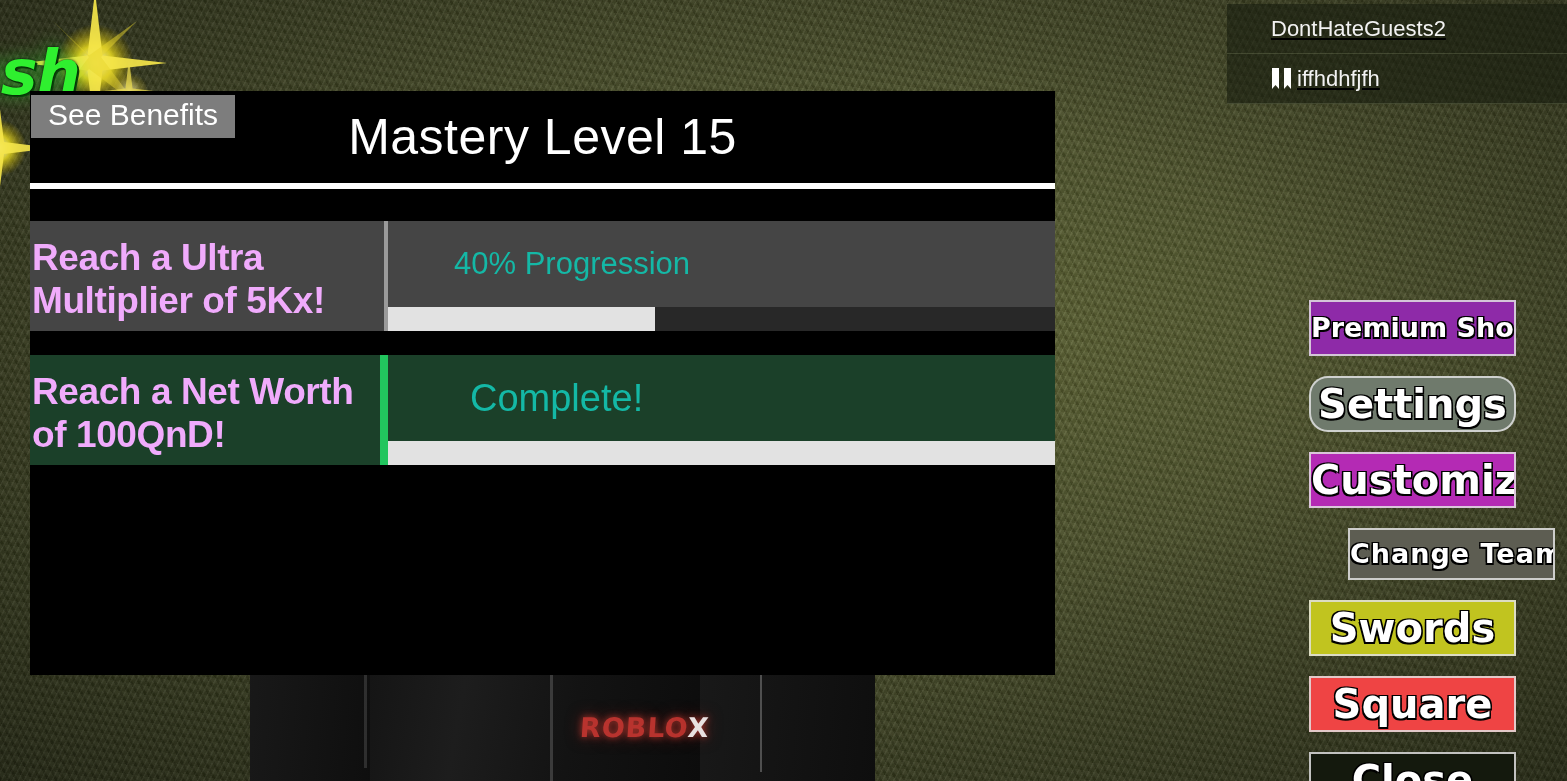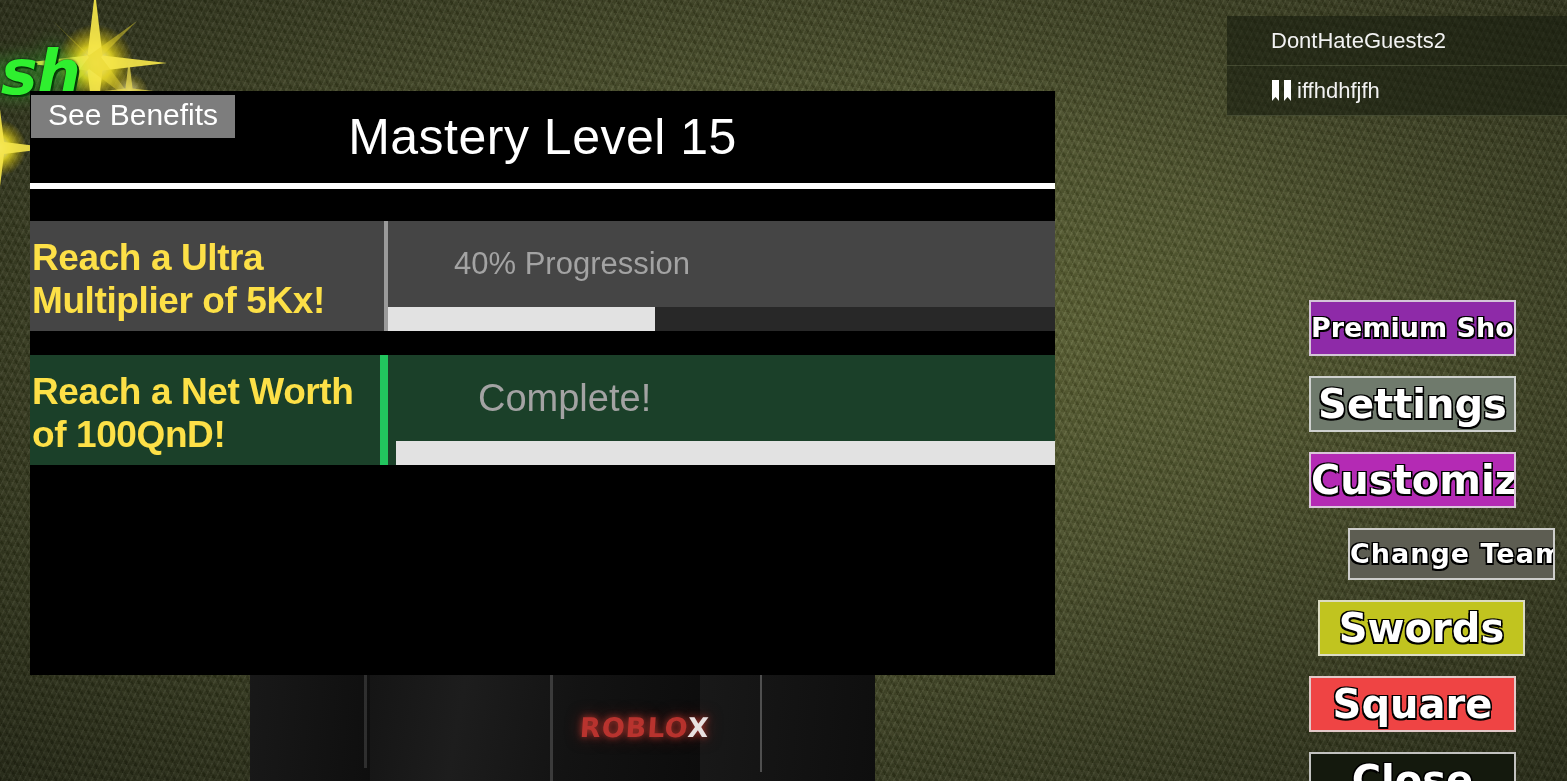--- a/index.html
+++ b/index.html
@@ -168,45 +168,44 @@
     align-items: center;
     background: #454545;
     border-right: 4px solid #9a9a9a;
   }
   .quest-row.complete .quest-label {
     background: #1b4029;
     border-right: 8px solid #22c55e;
   }
   .quest-label span {
     display: block;
-    color: #fde047;
+    color: #f0abfc;
     font-family: "Liberation Sans", sans-serif;
     font-size: 37px;
     font-weight: bold;
     line-height: 1.17;
     letter-spacing: -0.4px;
     padding-left: 0px;
   }
   .quest-body {
     flex: 1;
     position: relative;
     background: #454545;
     display: flex;
     flex-direction: column;
   }
   .quest-row.complete .quest-body {
     background: #1b4029;
-    padding-left: 8px;
   }
   .quest-status {
     flex: 1;
     display: flex;
     align-items: center;
     padding-left: 66px;
-    color: #a3a3a3;
+    color: #14b8a6;
     font-family: "Liberation Sans", sans-serif;
     font-size: 31px;
     font-weight: 400;
   }
   .quest-row.complete .quest-status {
     font-size: 38px;
     padding-left: 82px;
   }
   .bar-track {
     height: 24px;
@@ -257,30 +256,31 @@
     font-family: "DejaVu Sans", sans-serif;
     font-weight: bold;
     text-shadow: -1.5px -1.5px 0 #000, 1.5px -1.5px 0 #000, -1.5px 1.5px 0 #000, 1.5px 1.5px 0 #000;
     white-space: nowrap;
     overflow: hidden;
   }
   .sb-premium { background:#8e2aa8; height:56px; line-height:52px; font-size:27px; }
   .sb-settings{ background:#6f7a6c; height:56px; line-height:52px; font-size:40px; }
   .sb-customize{ background:#b42ab4; height:56px; line-height:52px; font-size:40px; }
   .sb-team   { background:#5d5d52; height:52px; line-height:48px; font-size:27px; letter-spacing:1px; }
-  .sb-swords { background:#c1c41f; height:56px; line-height:52px; font-size:40px;margin-left:9px; }
+  .sb-swords { background:#c1c41f; height:56px; line-height:52px; font-size:40px; }
   .sb-square { background:#c2c2bb; height:56px; line-height:52px; font-size:40px; }
   .sb-close  { background:#14190d; height:56px; line-height:52px; font-size:40px; margin-bottom:0; }
 
   
   .player-list {
     position: absolute;
     left: 1227px;
-    top: 16px;
+    top: 4px;
     width: 340px;
+    text-decoration: underline;
   }
   .pl-row {
     height: 50px;
     display: flex;
     align-items: center;
     padding-left: 44px;
     box-sizing: border-box;
     background: rgba(20,26,12,0.55);
     border-bottom: 1px solid rgba(120,130,95,0.35);
     color: #f2f2f2;
@@ -388,21 +388,21 @@
     <div class="row-gap"></div>
 
 
     <div class="panel-footer"></div>
   </div>
 
   <div class="see-benefits">See Benefits</div>
 
   <div class="side-buttons">
     <div class="side-btn sb-premium" style="background: rgb(142, 42, 168);">Premium Shop!</div>
-    <div class="side-btn sb-settings" style="background: rgb(111, 122, 108);">Settings</div>
+    <div class="side-btn sb-settings" style="background: rgb(111, 122, 108); border-radius: 19px;">Settings</div>
     <div class="side-btn sb-customize" style="background: rgb(180, 42, 180);">Customize</div>
     <div class="side-btn sb-team" style="background: rgb(93, 93, 82); margin-left: 39px;">Change Team</div>
     <div class="side-btn sb-swords" style="background: rgb(193, 196, 31);">Swords</div>
     <div class="side-btn sb-square" style="background: #ef4444;">Square</div>
     <div class="side-btn sb-close" style="background: rgb(20, 25, 13);">Close</div>
   </div>
 
   <div class="player-list">
     <div class="pl-row">
       <span>DontHateGuests2</span>

